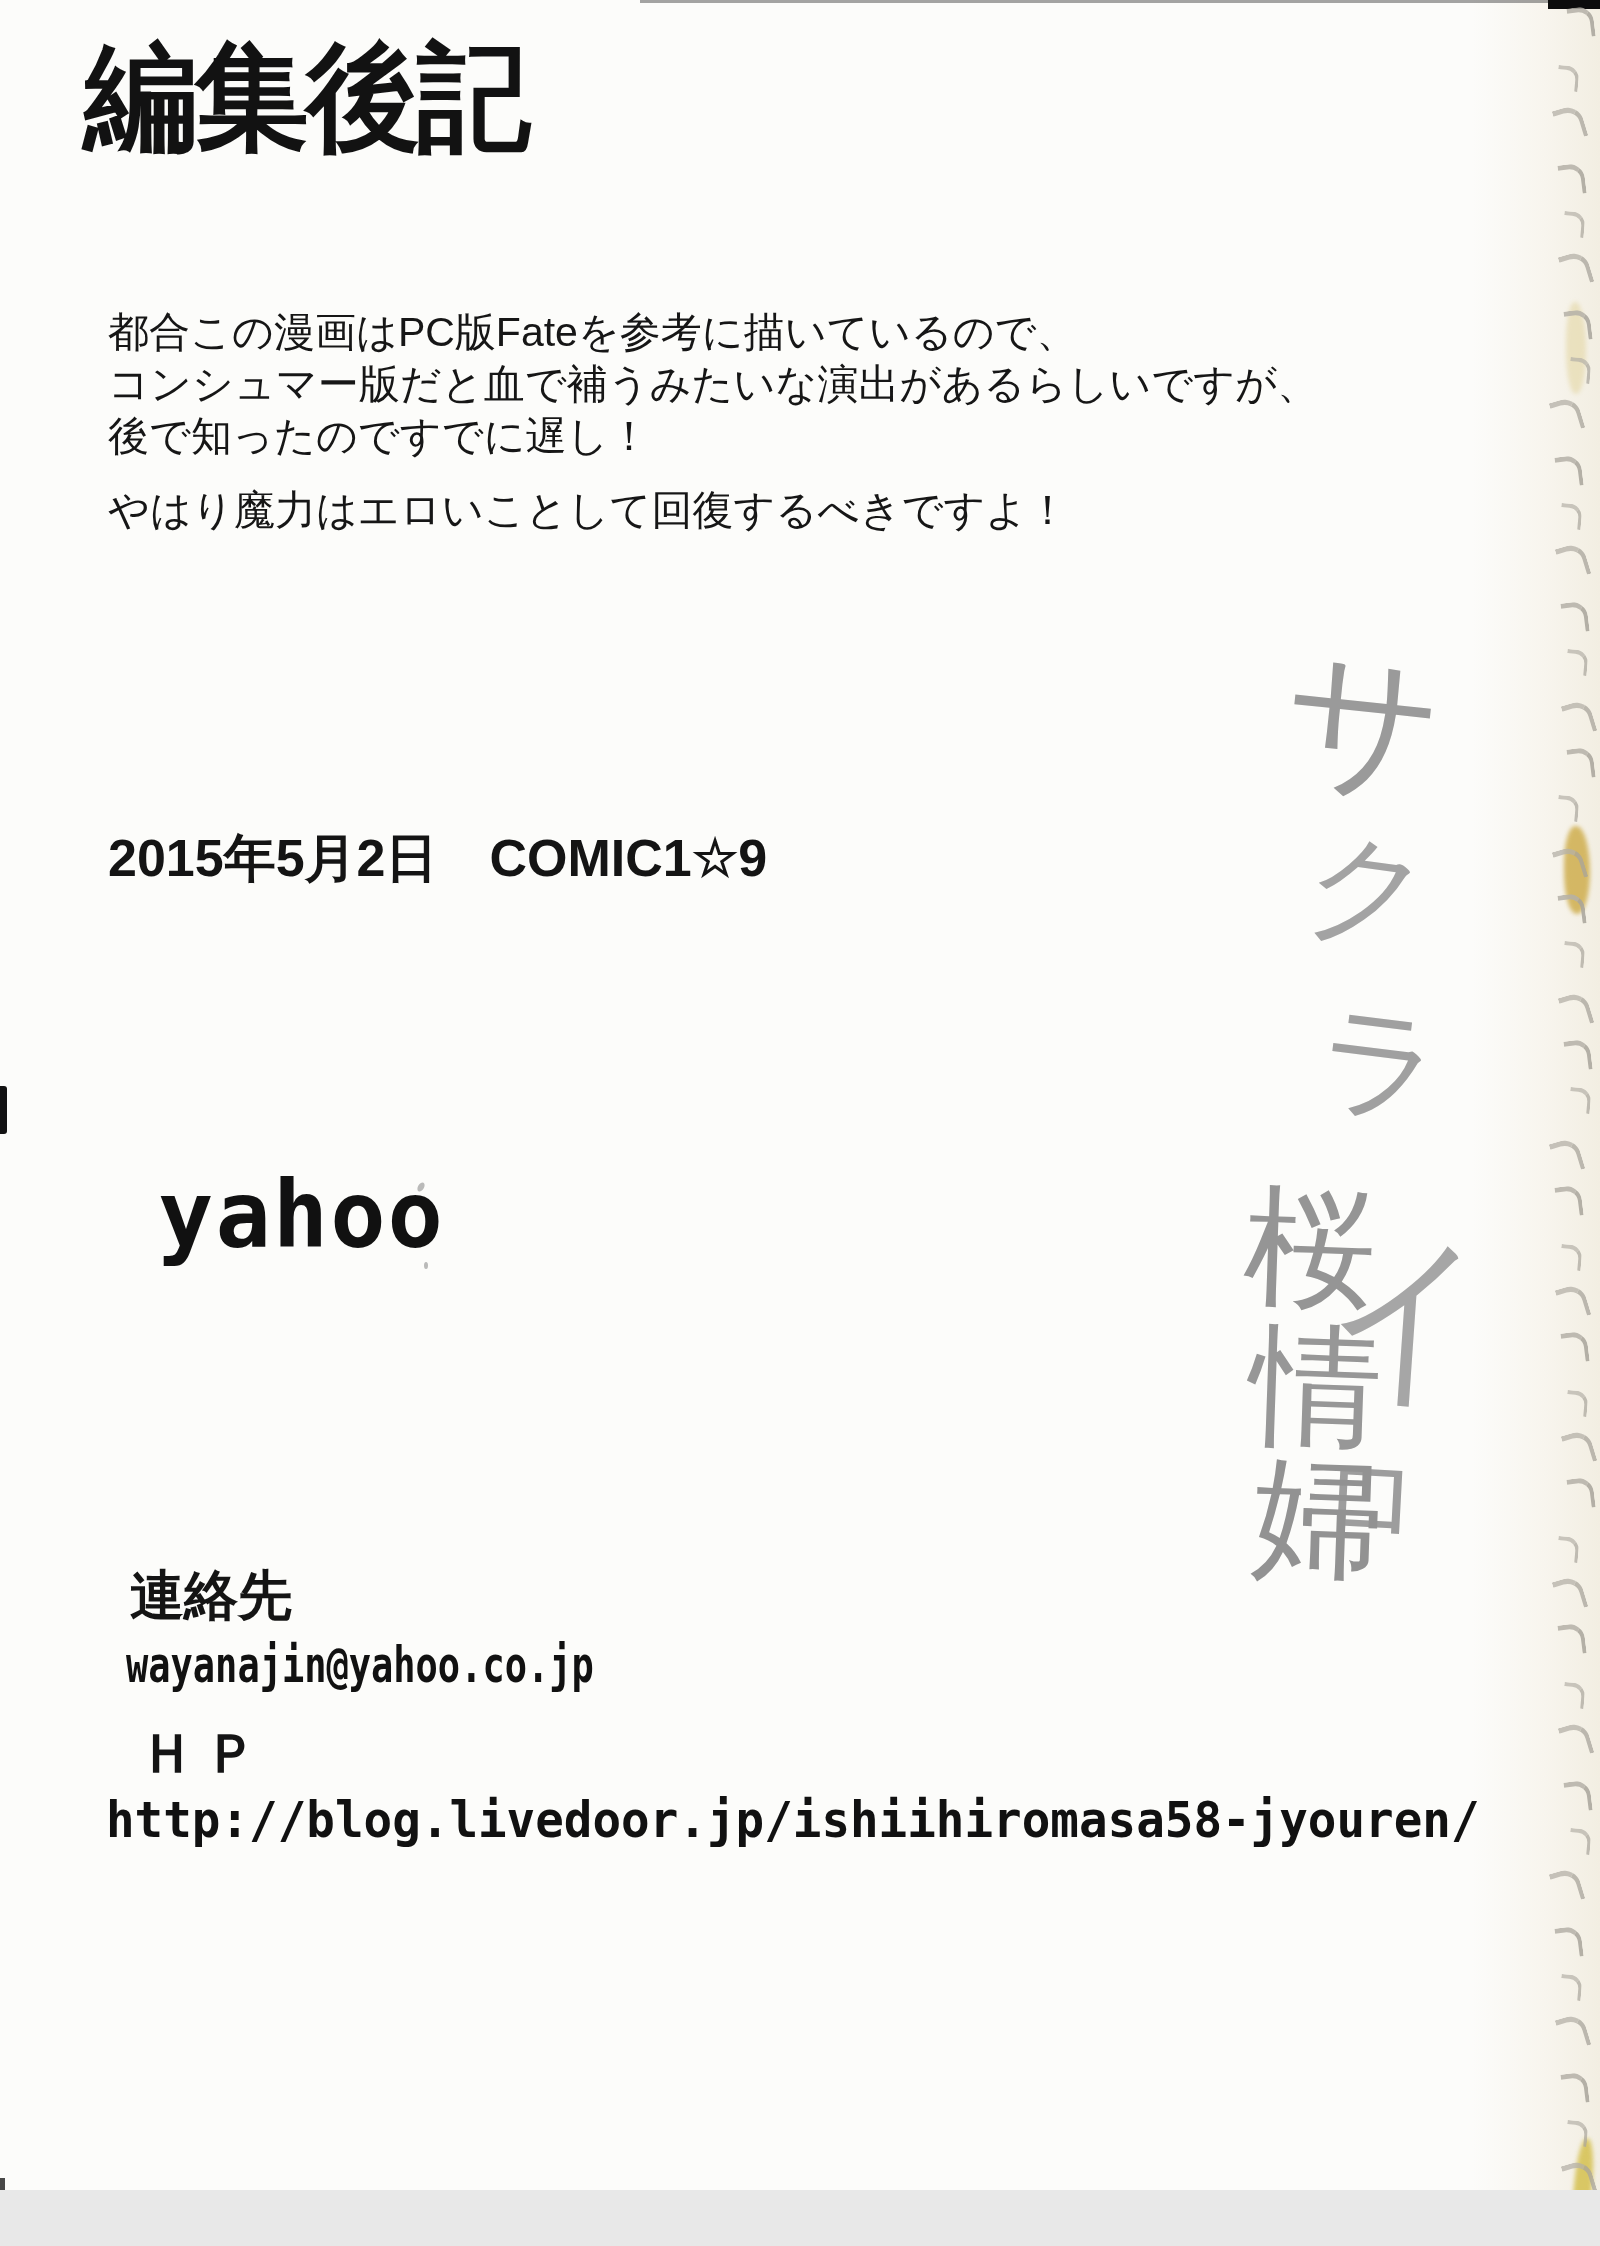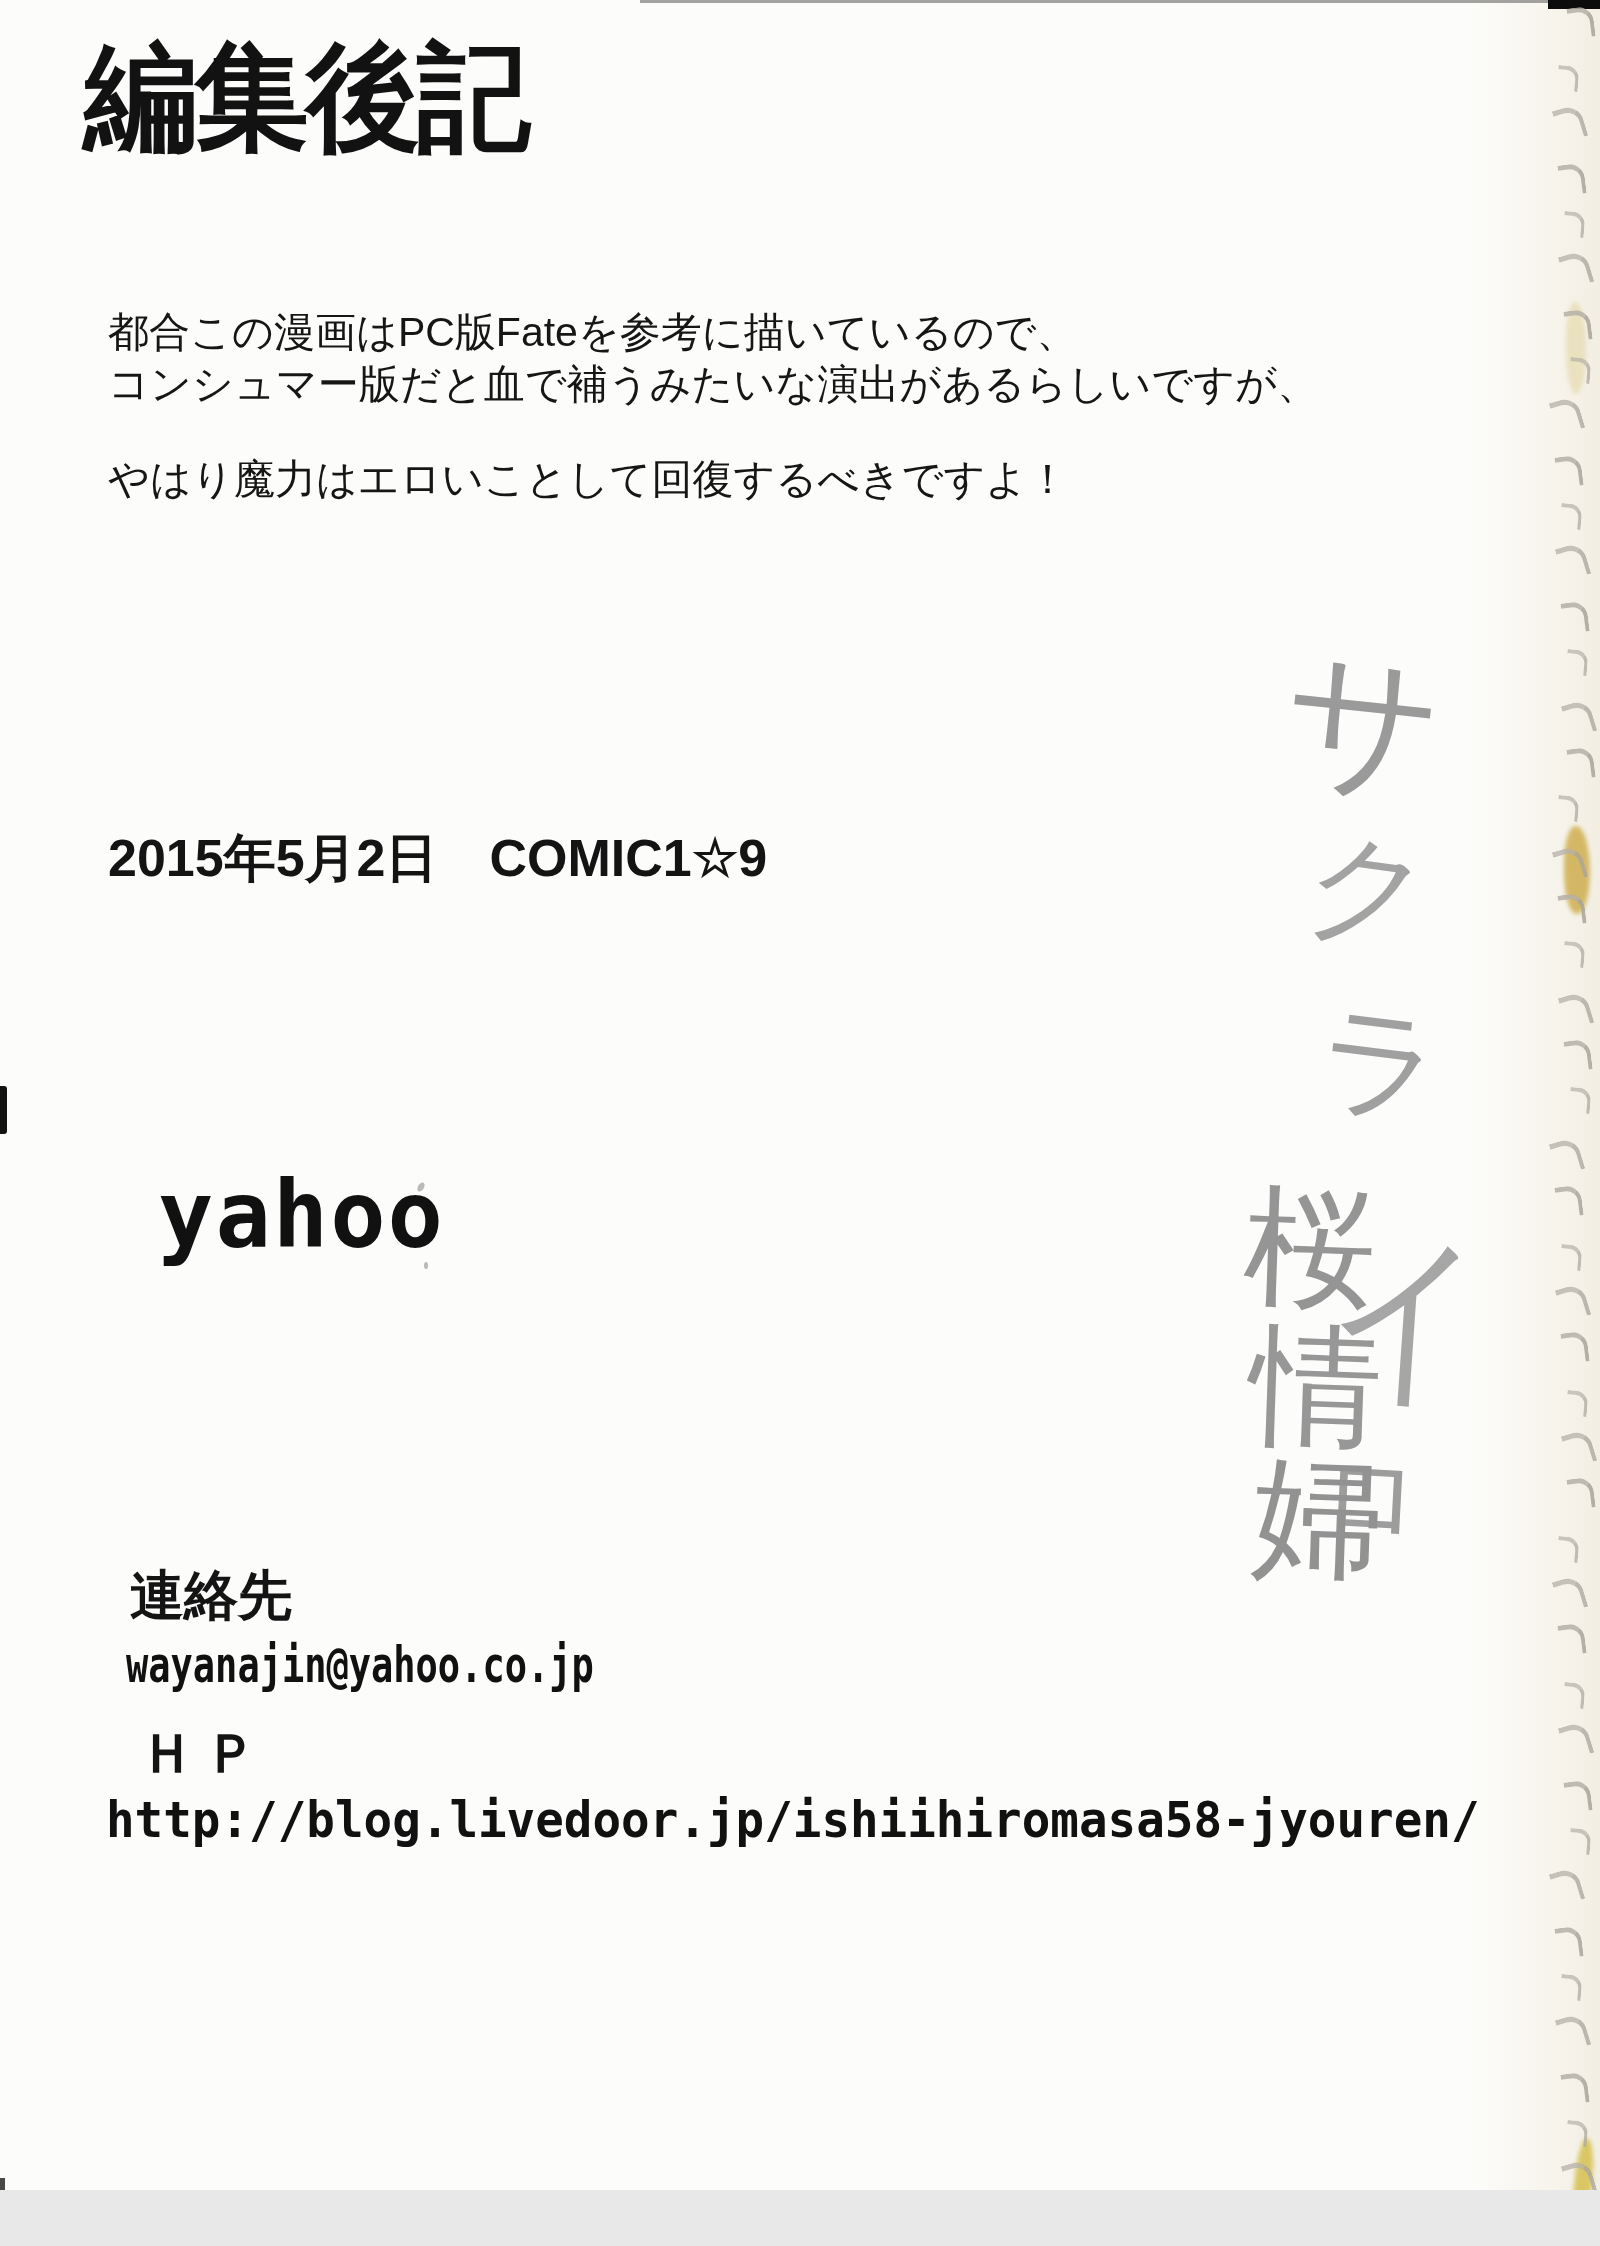--- a/index.html
+++ b/index.html
@@ -92,21 +92,22 @@
 </style>
 </head>
 <body>
 
 <div class="page">
 
   <div class="heading">編集後記</div>
 
   <div class="body-line" style="top:358px;">コンシュマー版だと血で補うみたいな演出があるらしいですが、</div>
   <div class="body-line" style="top:306px;">都合この漫画はPC版Fateを参考に描いているので、</div>
-  <div class="body-line" style="top:453px;">やはり魔力はエロいことして回復するべきですよ！</div>
+  <div class="body-line" style="top:410px;">後で知ったのですでに遅し！</div>
+  <div class="body-line" style="top:484px;">やはり魔力はエロいことして回復するべきですよ！</div>
 
 
   <div class="event-line" style="top:824px;">2015年5月2日　COMIC1☆9</div>
 
   <div class="author">yahoo</div>
 
   <div class="contact-heading">連絡先</div>
   <div class="email">wayanajin@yahoo.co.jp</div>
   <div class="hp-label">ＨＰ</div>
   <div class="url">http://blog.livedoor.jp/ishiihiromasa58-jyouren/</div>

